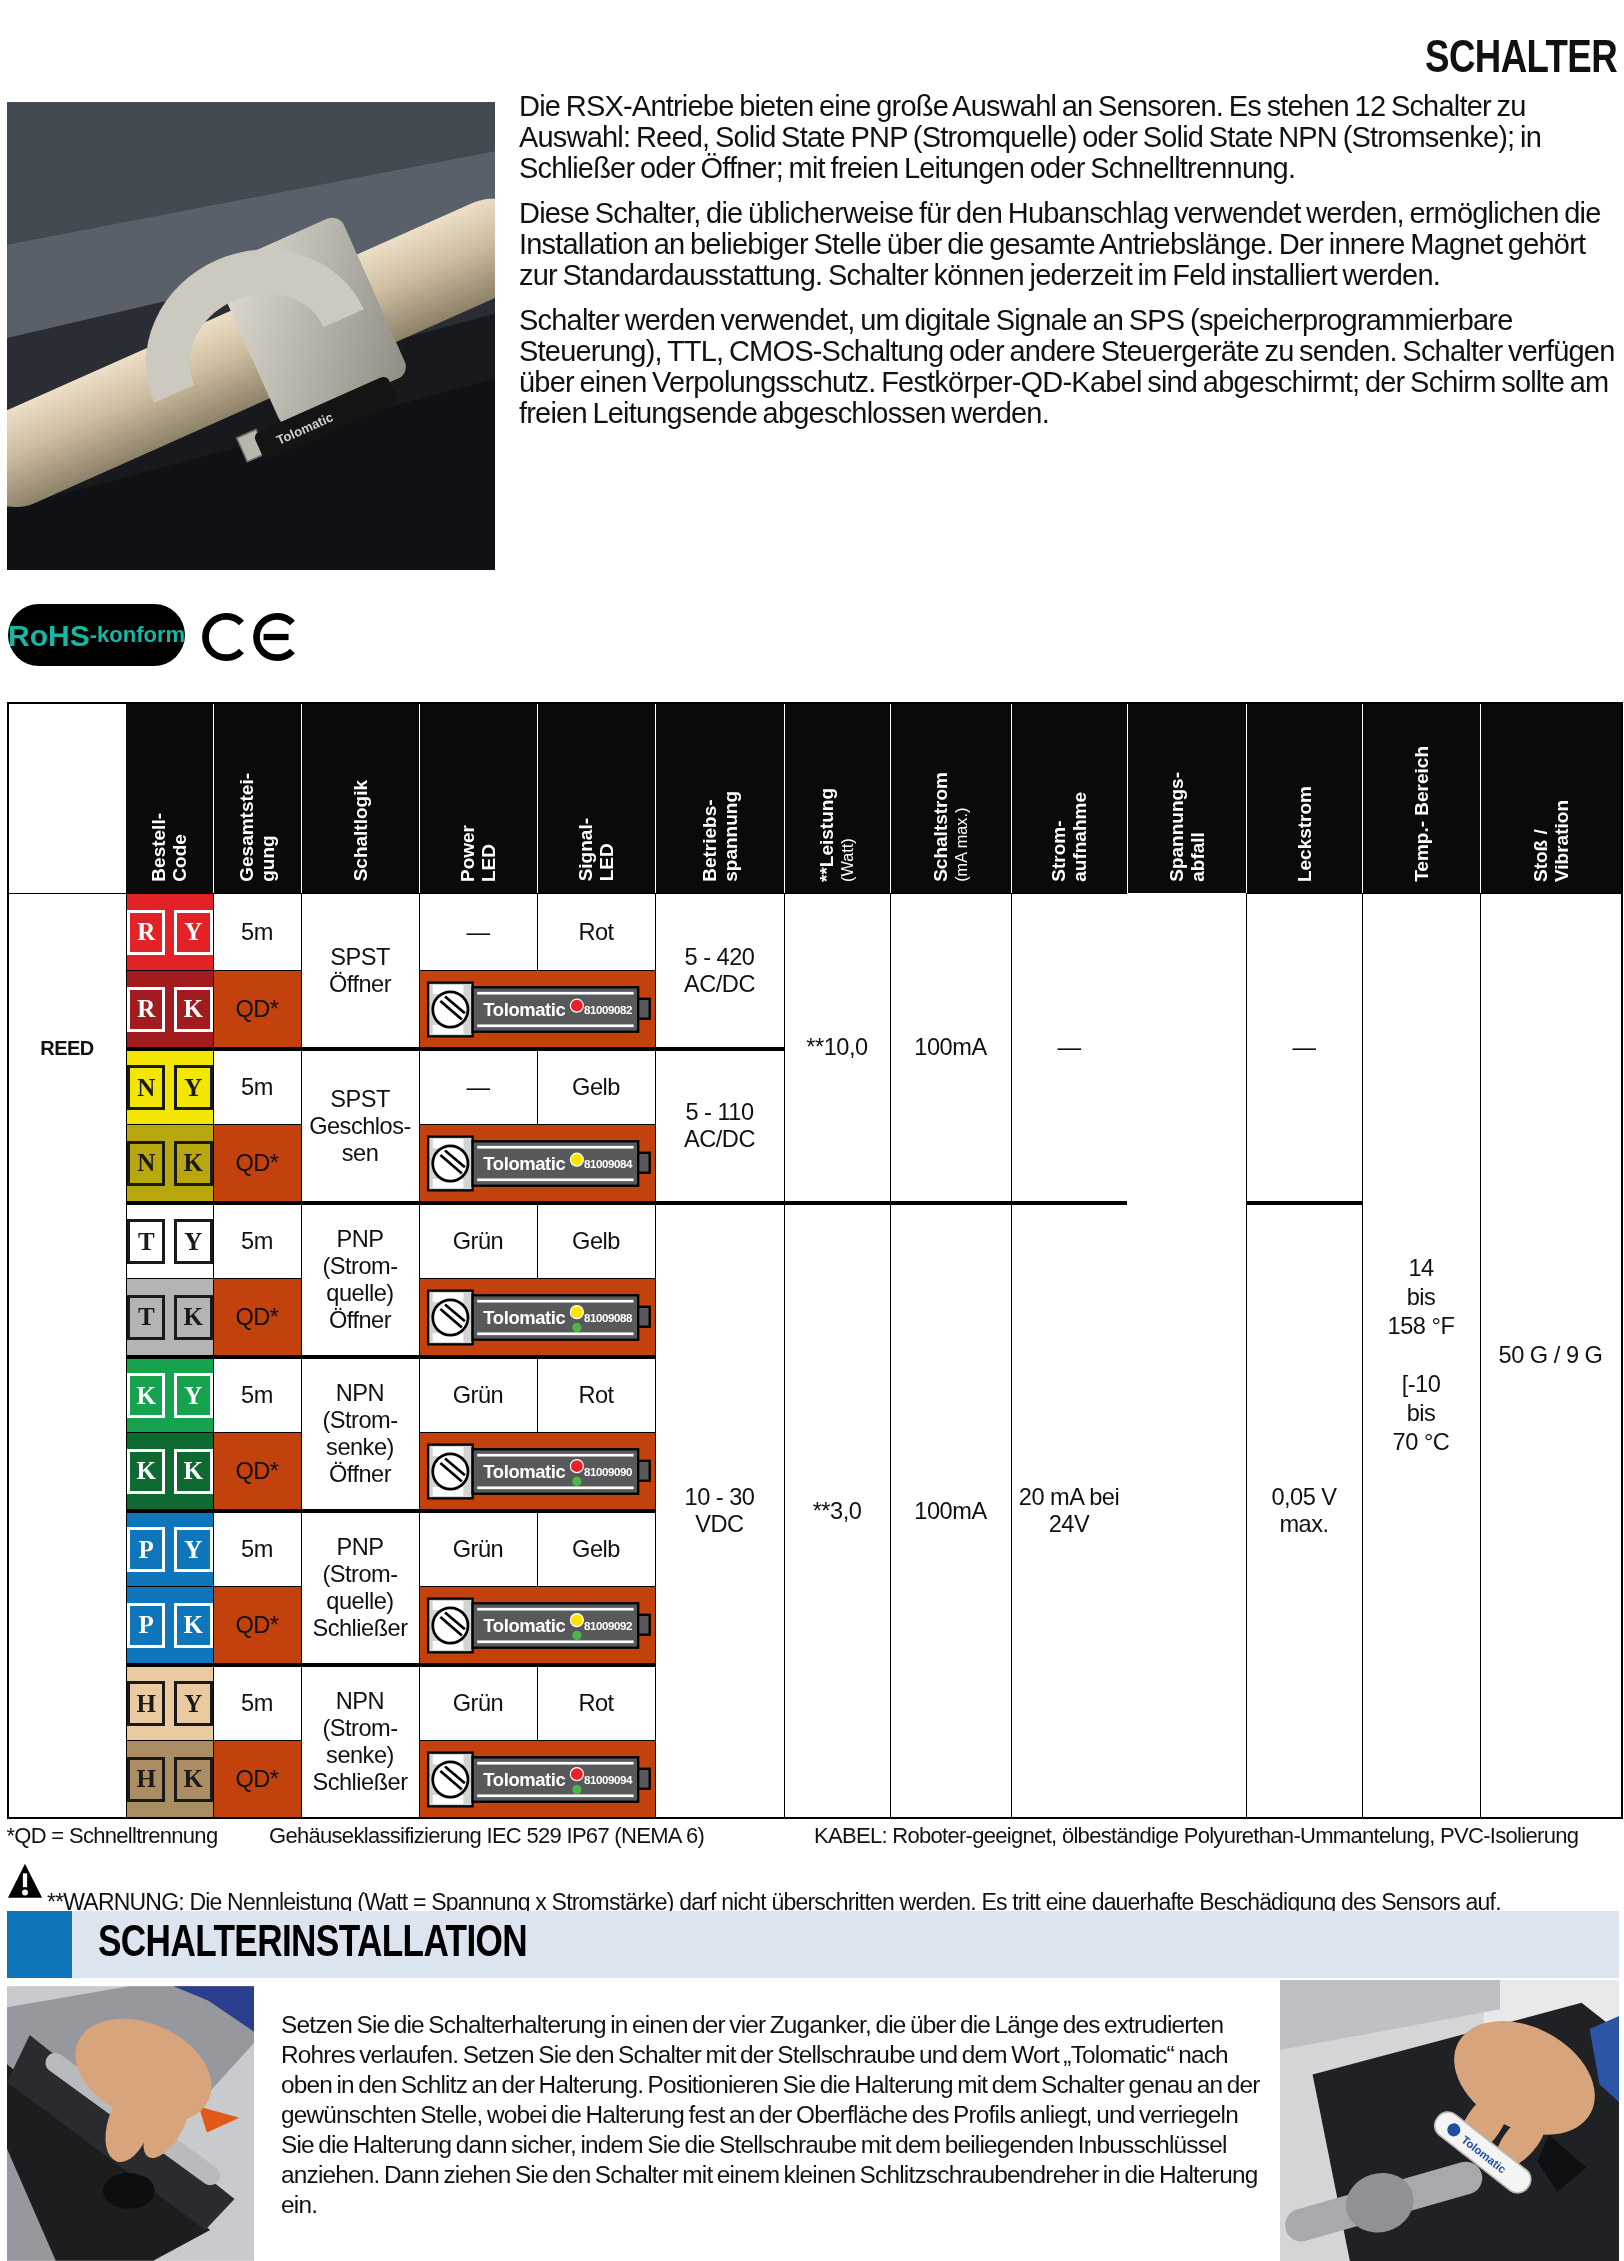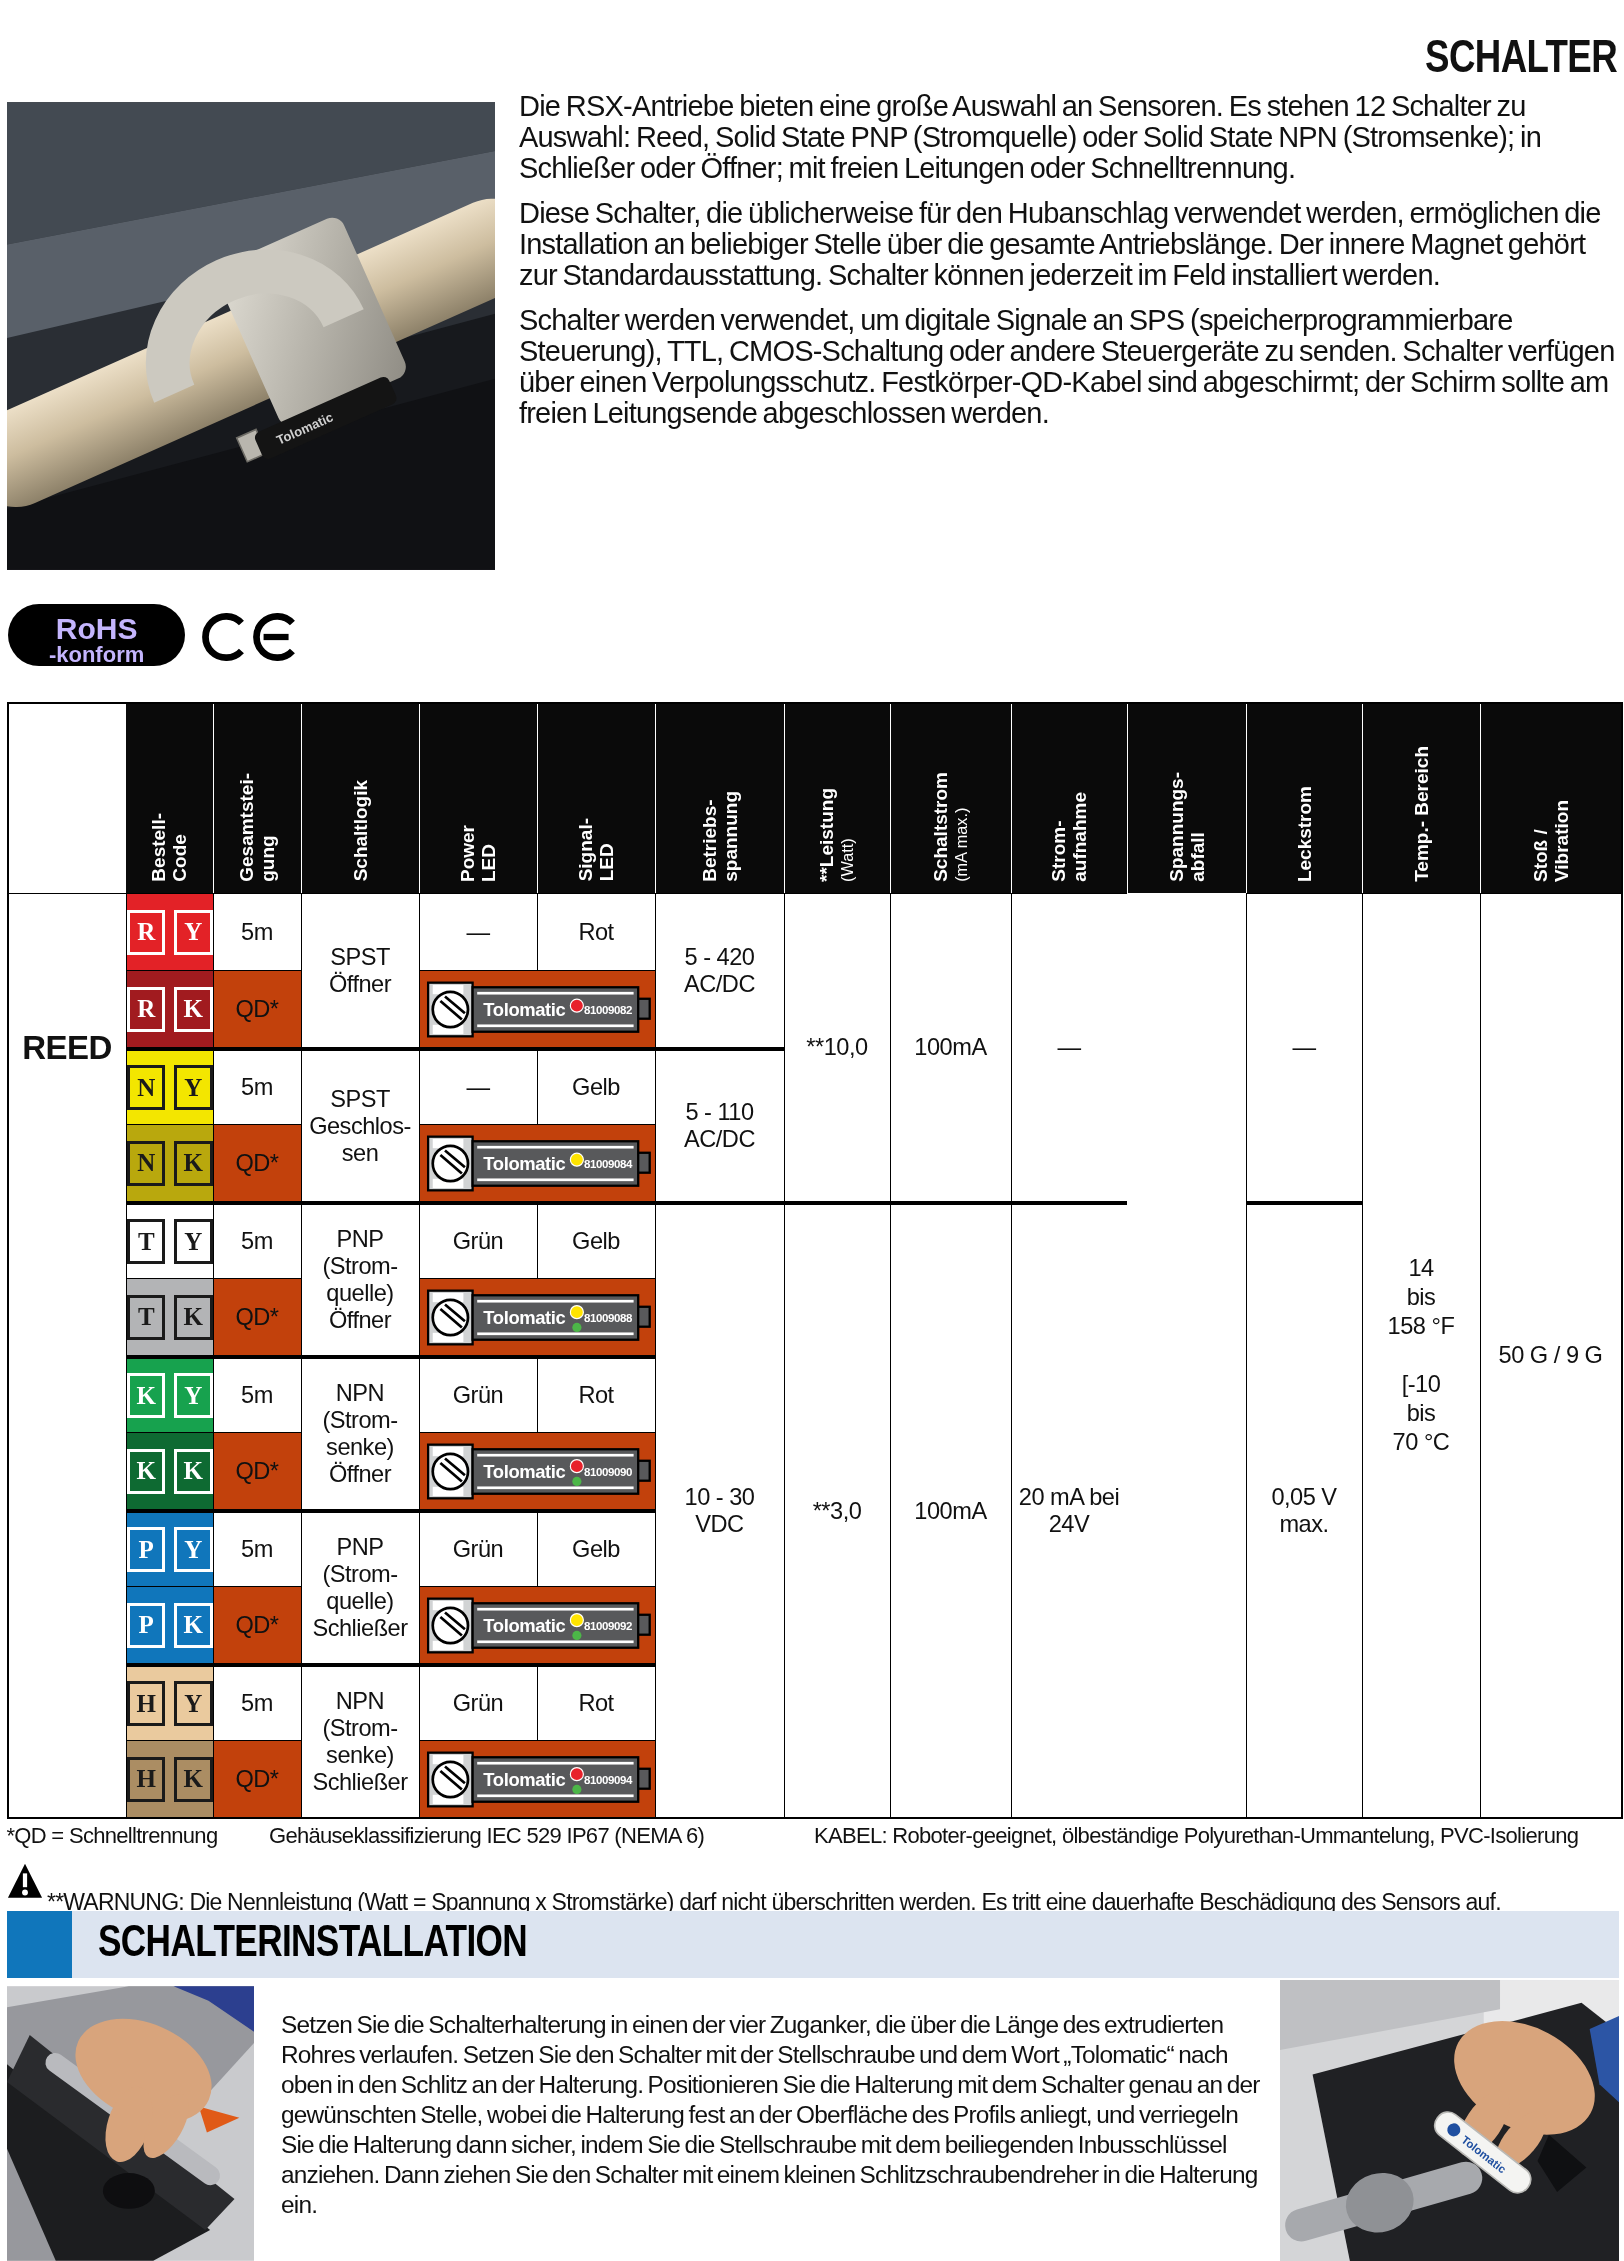--- a/index.html
+++ b/index.html
@@ -5,22 +5,22 @@
   html,body{margin:0;padding:0;background:#888;}
   .page{position:relative;width:1625px;height:2261px;background:#fff;overflow:hidden;
         font-family:"Liberation Sans",sans-serif;color:#111;}
   
   .page-title{position:absolute;top:-3.3px;right:8.1px;font-size:47px;font-weight:bold;
         letter-spacing:-0.8px;transform:scaleX(.78);transform-origin:top right;}
   .photo{position:absolute;display:block;}
   #photo-top{left:6.5px;top:102px;}
   .intro{position:absolute;left:519px;top:91px;width:1101px;}
   .intro p{margin:0 0 14px 0;font-size:29px;line-height:31px;letter-spacing:-0.8px;word-spacing:-1.6px;}
-  .rohs{position:absolute;left:8.1px;top:604px;width:177px;height:62px;background:#000;color:#c4b5fd;
-        border-radius:31px;display:flex;flex-direction:column;align-items:center;justify-content:flex-end;}
+  .rohs{position:absolute;left:8.1px;top:604px;width:177px;height:62px;background:#000;color:#14b8a6;
+        border-radius:31px;display:flex;flex-direction:row;align-items:center;justify-content:space-between;}
   .rohs .l1{font-size:30px;font-weight:bold;line-height:31px;}
   .rohs .l2{font-size:22px;font-weight:bold;line-height:22px;}
   #ce-mark{position:absolute;left:202px;top:602px;}
   
   .tbl{position:absolute;left:6.5px;top:702px;display:grid;background:#fff;border:2.4px solid #000;
        grid-template-columns:117px 87px 88px 118px 118px 118px 129px 106px 121px 116px 119px 116px 118px 141px;
        grid-template-rows:189px repeat(12,77px);}
   .hc{background:#0a0a0a;border-left:1.6px solid #fff;display:flex;justify-content:center;
       align-items:flex-end;padding-bottom:11.4px;overflow:hidden;}
   .hc.corner{background:#fff;border-left:none;}
@@ -29,21 +29,21 @@
       line-height:21px;white-space:pre-line;text-align:left;}
   .vl{display:block;}
   .vsub{font-weight:normal;font-size:16.3px;}
   .c{display:flex;align-items:center;justify-content:center;text-align:center;
      border-left:1.6px solid #000;border-top:1.6px solid #000;font-size:23.6px;letter-spacing:-0.5px;
      overflow:hidden;}
   .col1{border-left:none;}
   .thick{border-top-width:4.9px;}
   .pre{white-space:pre-line;line-height:27px;}
   .shade{background:#c2410c;}
-  .sec{font-weight:bold;font-size:33px;line-height:28px;white-space:pre-line;}
+  .sec{font-weight:bold;font-size:20px;line-height:28px;white-space:pre-line;}
   .badge{gap:8.1px;}
   .bl{display:flex;align-items:center;justify-content:center;width:34px;height:39px;
       border:3.3px solid currentColor;font-family:"Liberation Serif",serif;font-weight:bold;font-size:25px;}
   .sw{width:230px;height:69px;}
   .swbrand{fill:#fff;font-weight:bold;font-size:24px;letter-spacing:-.5px;font-family:"Liberation Sans",sans-serif;}
   .swnum{fill:#fff;font-weight:bold;font-size:15px;font-family:"Liberation Sans",sans-serif;}
   
   .fnote{position:absolute;top:1823px;font-size:22px;letter-spacing:-0.7px;}
   .warn-text{position:absolute;left:47px;top:1866px;width:1573px;font-size:23px;letter-spacing:-0.8px;}
   #warn-icon{position:absolute;left:6.5px;top:1862px;}

